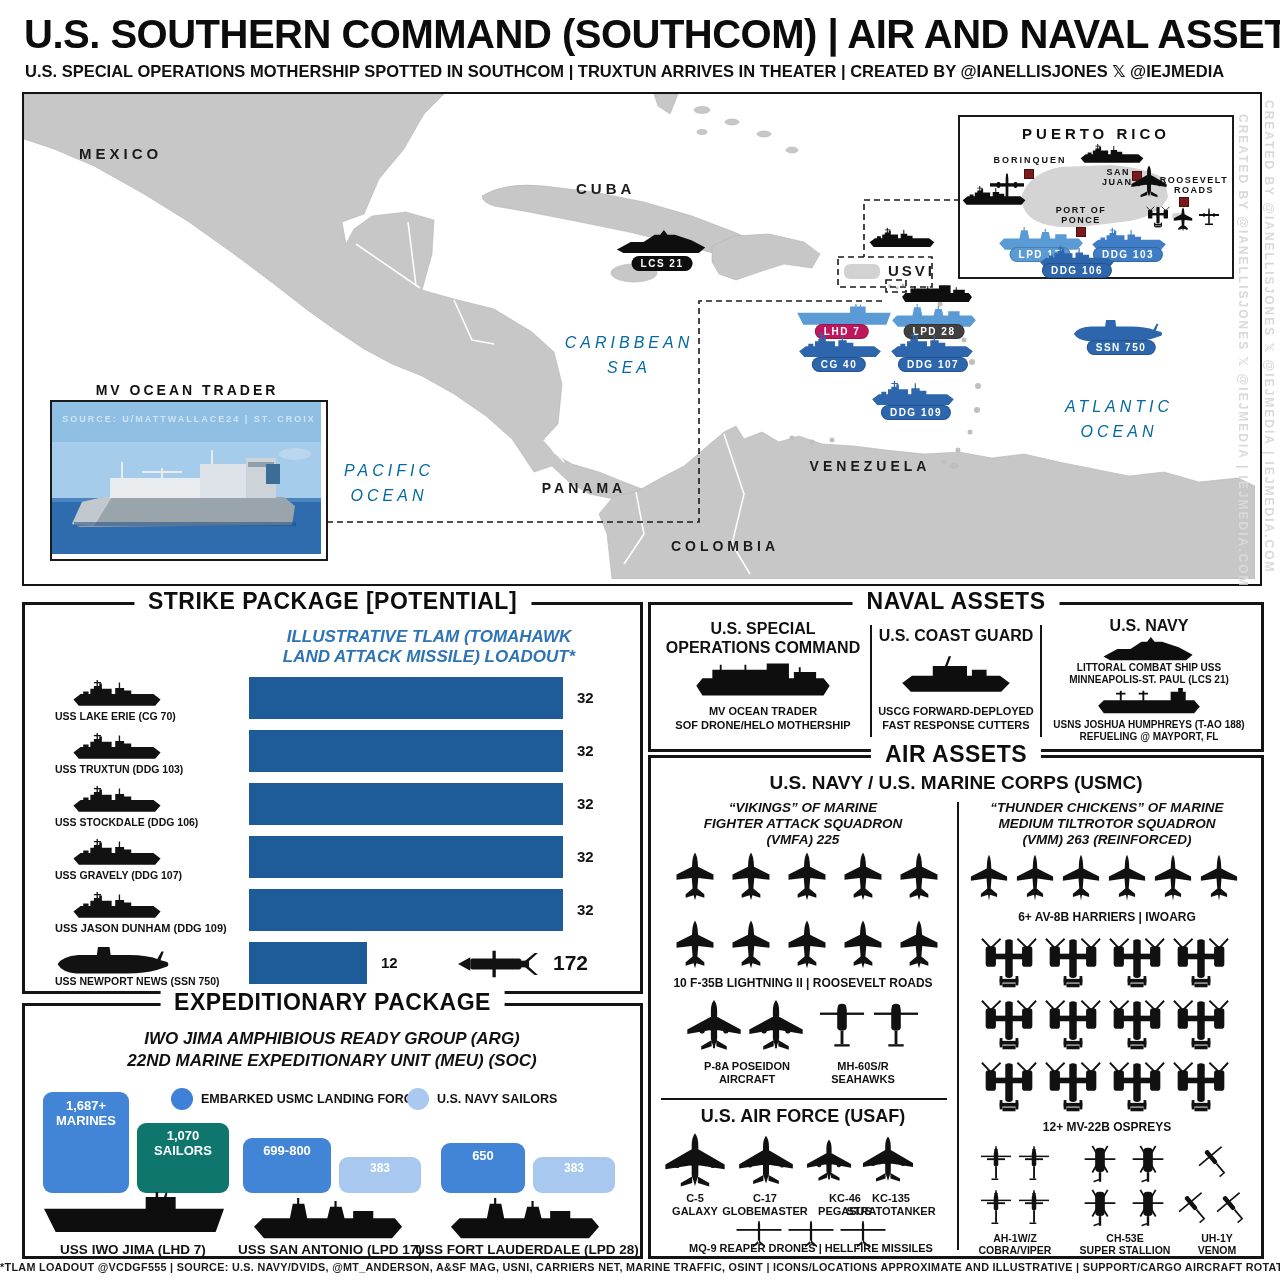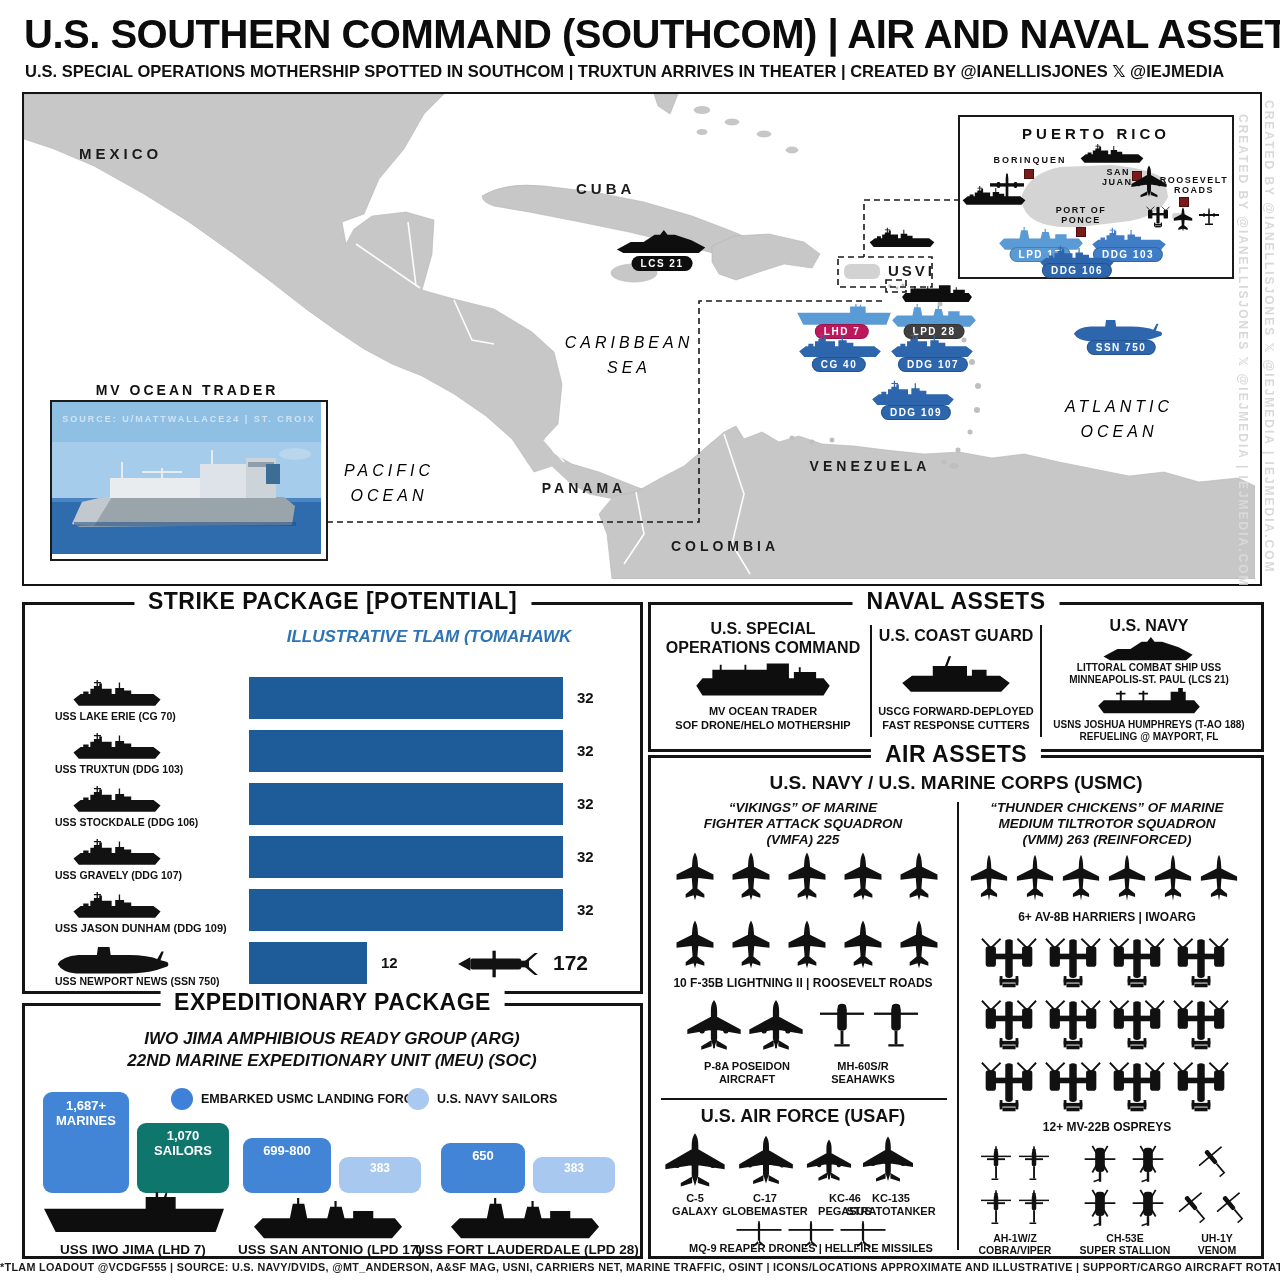--- a/index.html
+++ b/index.html
@@ -6,21 +6,21 @@
   .page{position:relative;width:1280px;height:1280px;background:#fff;overflow:hidden;
         font-family:"Liberation Sans","DejaVu Sans",sans-serif;color:#111}
   .abs{position:absolute}
   .ctr{transform:translateX(-50%);text-align:center;white-space:nowrap}
   h1{margin:0}
   .title{position:absolute;left:24px;top:12px;width:1236px;font-size:40px;font-weight:800;
          letter-spacing:-0.5px;color:#0c0c0c;white-space:nowrap}
   .subtitle{position:absolute;left:25px;top:62px;width:1236px;font-size:16.5px;font-weight:700;color:#101010;white-space:nowrap}
   .map{position:absolute;left:22px;top:92px;width:1236px;height:490px;border:2.5px solid #141414;background:#fff}
   .country{position:absolute;font-weight:800;font-size:15px;letter-spacing:4px;color:#1b1b1b;white-space:nowrap}
-  .ocean{position:absolute;font-style:italic;font-size:16px;letter-spacing:4px;color:#000000;font-weight:500;line-height:25px}
+  .ocean{position:absolute;font-style:italic;font-size:16px;letter-spacing:4px;color:#0369a1;font-weight:500;line-height:25px}
   .pill{position:absolute;border-radius:999px;color:#fff;font-size:10px;font-weight:700;letter-spacing:1.5px;
         padding:2px 9px;white-space:nowrap;box-shadow:inset 0 0 0 1px rgba(0,0,0,.18)}
   .ic{position:absolute;fill:currentColor}
   .panel{position:absolute;border:3px solid #141414;background:#fff}
   .ptitle{position:absolute;top:-17px;left:50%;transform:translateX(-50%);background:#fff;padding:0 14px;
           font-weight:800;font-size:23px;letter-spacing:.5px;white-space:nowrap;color:#0d0d0d}
   .cap{position:absolute;font-weight:700;text-align:center;color:#111;white-space:nowrap}
   .wm{position:absolute;writing-mode:vertical-rl;font-size:12px;font-weight:600;letter-spacing:2px;color:#d9d9d9;white-space:nowrap}
   .inset{position:absolute;border:2px solid #1a1a1a;background:#fff}
   .marker{position:absolute;width:8px;height:8px;background:#7a1b1b;border:1px solid #4c0f0f}
@@ -364,20 +364,21 @@
     </div>
 
     <div class="wm" style="left:1212px;top:20px;height:450px">CREATED BY @IANELLISJONES 𝕏 @IEJMEDIA | IEJMEDIA.COM</div>
   </div>
   <div class="wm" style="left:1262px;top:100px;height:470px">CREATED BY @IANELLISJONES 𝕏 @IEJMEDIA | IEJMEDIA.COM</div>
 
   <div class="panel" style="left:22px;top:602px;width:615px;height:386px">
     <div class="ptitle">STRIKE PACKAGE [POTENTIAL]</div>
     <div class="cap" style="left:224px;top:22px;width:360px;font-size:17px;font-style:italic;color:#2e74b5">
       <div>ILLUSTRATIVE TLAM (TOMAHAWK</div>
+        <div>LAND ATTACK MISSILE) LOADOUT*</div>
     </div>
 
     <svg class="ic" style="left:16px;top:74px;color:#121212" width="152" height="32">
         <use href="#sym-destroyer"></use>
       </svg>
     <div class="cap" style="left:30px;top:105px;font-size:10.5px;text-align:left">USS LAKE ERIE (CG 70)</div>
     <div class="sbar" style="left: 224px; top: 72px; width: 314px;"></div>
     <div class="cap" style="left:552px;top:84px;font-size:15px">32</div>
 
     <svg class="ic" style="left:16px;top:127px;color:#121212" width="152" height="32">

